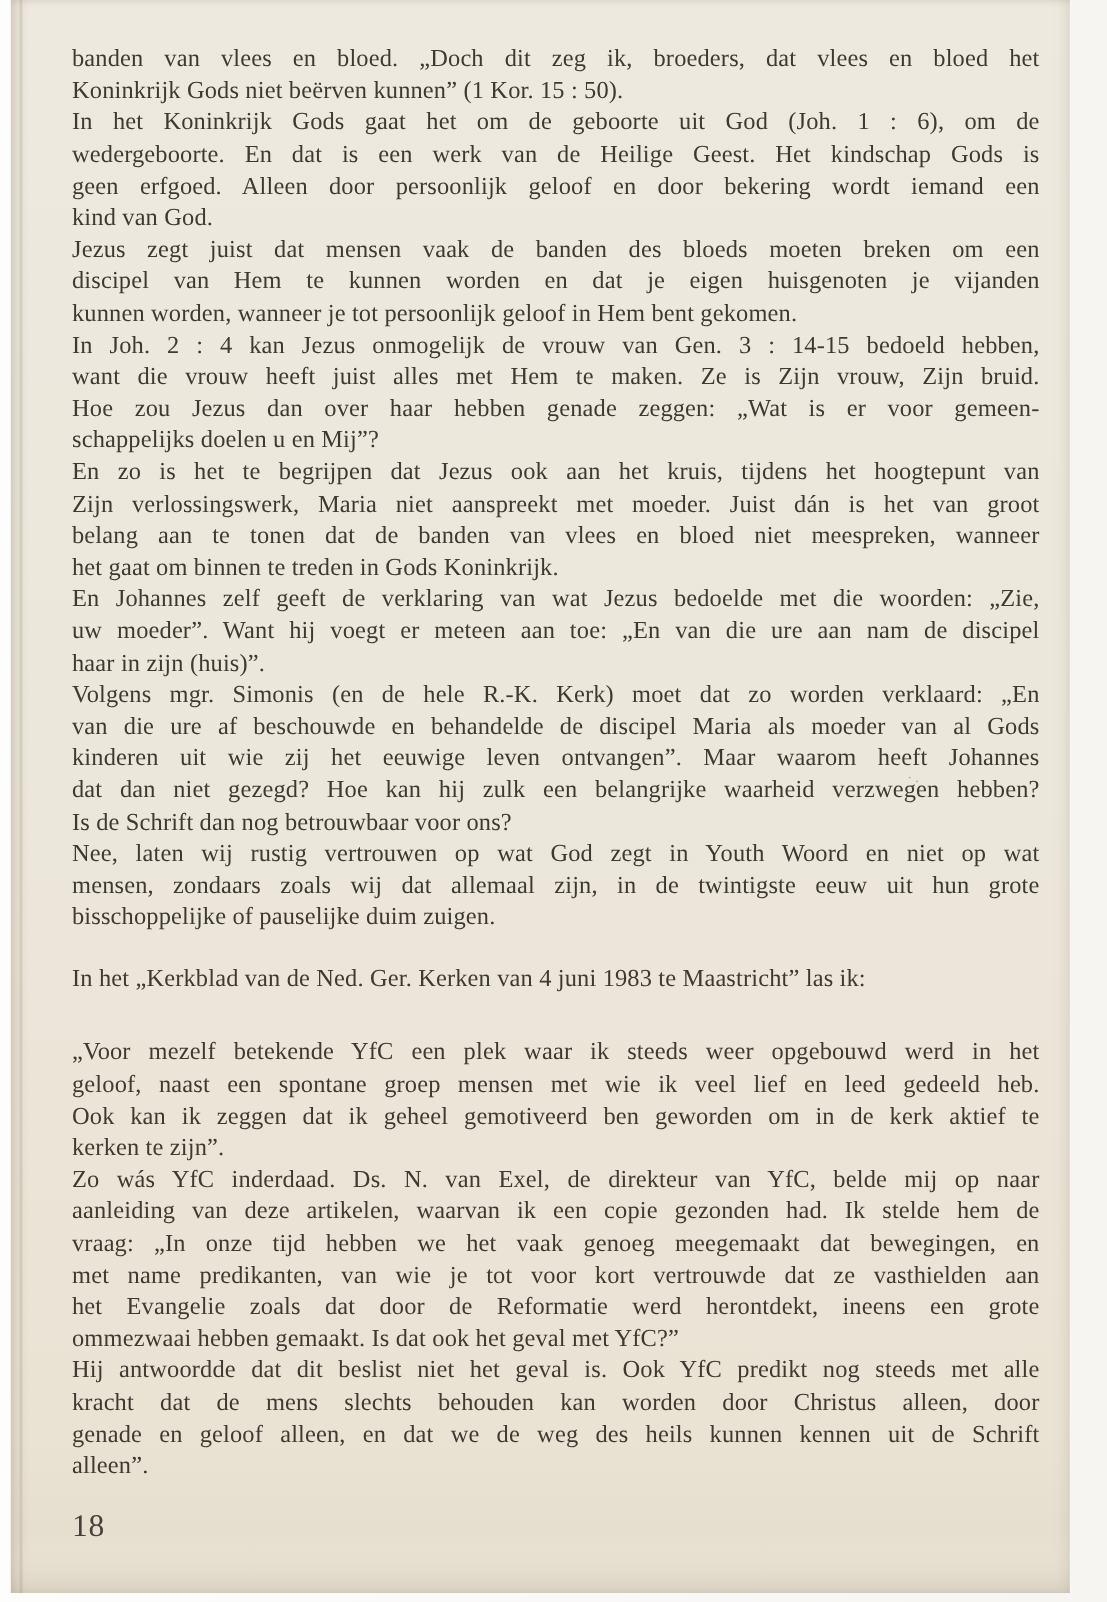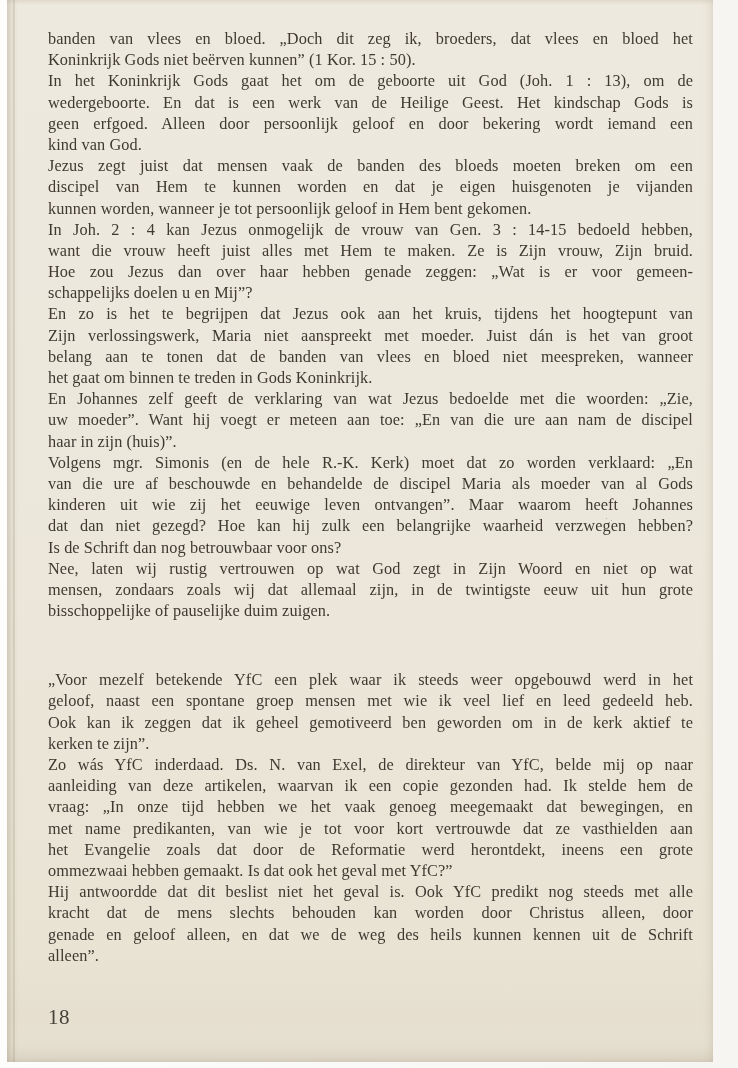--- a/index.html
+++ b/index.html
@@ -88,21 +88,21 @@
 
 <div class="frame">
   <div class="page">
     <div class="page-crease"></div>
     <div class="textblock">
         <div class="para">
           <div class="line">banden van vlees en bloed. „Doch dit zeg ik, broeders, dat vlees en bloed het</div>
           <div class="line last">Koninkrijk Gods niet beërven kunnen” (1 Kor. 15 : 50).</div>
         </div>
         <div class="para">
-          <div class="line">In het Koninkrijk Gods gaat het om de geboorte uit God (Joh. 1 : 13), om de</div>
+          <div class="line">In het Koninkrijk Gods gaat het om de geboorte uit God (Joh. 1 : 6), om de</div>
           <div class="line">wedergeboorte. En dat is een werk van de Heilige Geest. Het kindschap Gods is</div>
           <div class="line">geen erfgoed. Alleen door persoonlijk geloof en door bekering wordt iemand een</div>
           <div class="line last">kind van God.</div>
         </div>
         <div class="para">
           <div class="line">Jezus zegt juist dat mensen vaak de banden des bloeds moeten breken om een</div>
           <div class="line">discipel van Hem te kunnen worden en dat je eigen huisgenoten je vijanden</div>
           <div class="line last">kunnen worden, wanneer je tot persoonlijk geloof in Hem bent gekomen.</div>
         </div>
         <div class="para">
@@ -123,25 +123,28 @@
           <div class="line last">haar in zijn (huis)”.</div>
         </div>
         <div class="para">
           <div class="line">Volgens mgr. Simonis (en de hele R.-K. Kerk) moet dat zo worden verklaard: „En</div>
           <div class="line">van die ure af beschouwde en behandelde de discipel Maria als moeder van al Gods</div>
           <div class="line">kinderen uit wie zij het eeuwige leven ontvangen”. Maar waarom heeft Johannes</div>
           <div class="line">dat dan niet gezegd? Hoe kan hij zulk een belangrijke waarheid verzwegen hebben?</div>
           <div class="line last">Is de Schrift dan nog betrouwbaar voor ons?</div>
         </div>
         <div class="para">
-          <div class="line">Nee, laten wij rustig vertrouwen op wat God zegt in Zijn Woord en niet op wat</div>
+          <div class="line">Nee, laten wij rustig vertrouwen op wat God zegt in Youth Woord en niet op wat</div>
           <div class="line">mensen, zondaars zoals wij dat allemaal zijn, in de twintigste eeuw uit hun grote</div>
           <div class="line last">bisschoppelijke of pauselijke duim zuigen.</div>
         </div>
         <div class="spacer" style="height: 20px;"></div>
+        <div class="para">
+          <div class="line last">In het „Kerkblad van de Ned. Ger. Kerken van 4 juni 1983 te Maastricht” las ik:</div>
+        </div>
         <div class="spacer" style="height: 28px;"></div>
         <div class="para">
           <div class="line">„Voor mezelf betekende YfC een plek waar ik steeds weer opgebouwd werd in het</div>
           <div class="line">geloof, naast een spontane groep mensen met wie ik veel lief en leed gedeeld heb.</div>
           <div class="line">Ook kan ik zeggen dat ik geheel gemotiveerd ben geworden om in de kerk aktief te</div>
           <div class="line last">kerken te zijn”.</div>
         </div>
         <div class="para">
           <div class="line">Zo wás YfC inderdaad. Ds. N. van Exel, de direkteur van YfC, belde mij op naar</div>
           <div class="line">aanleiding van deze artikelen, waarvan ik een copie gezonden had. Ik stelde hem de</div>

